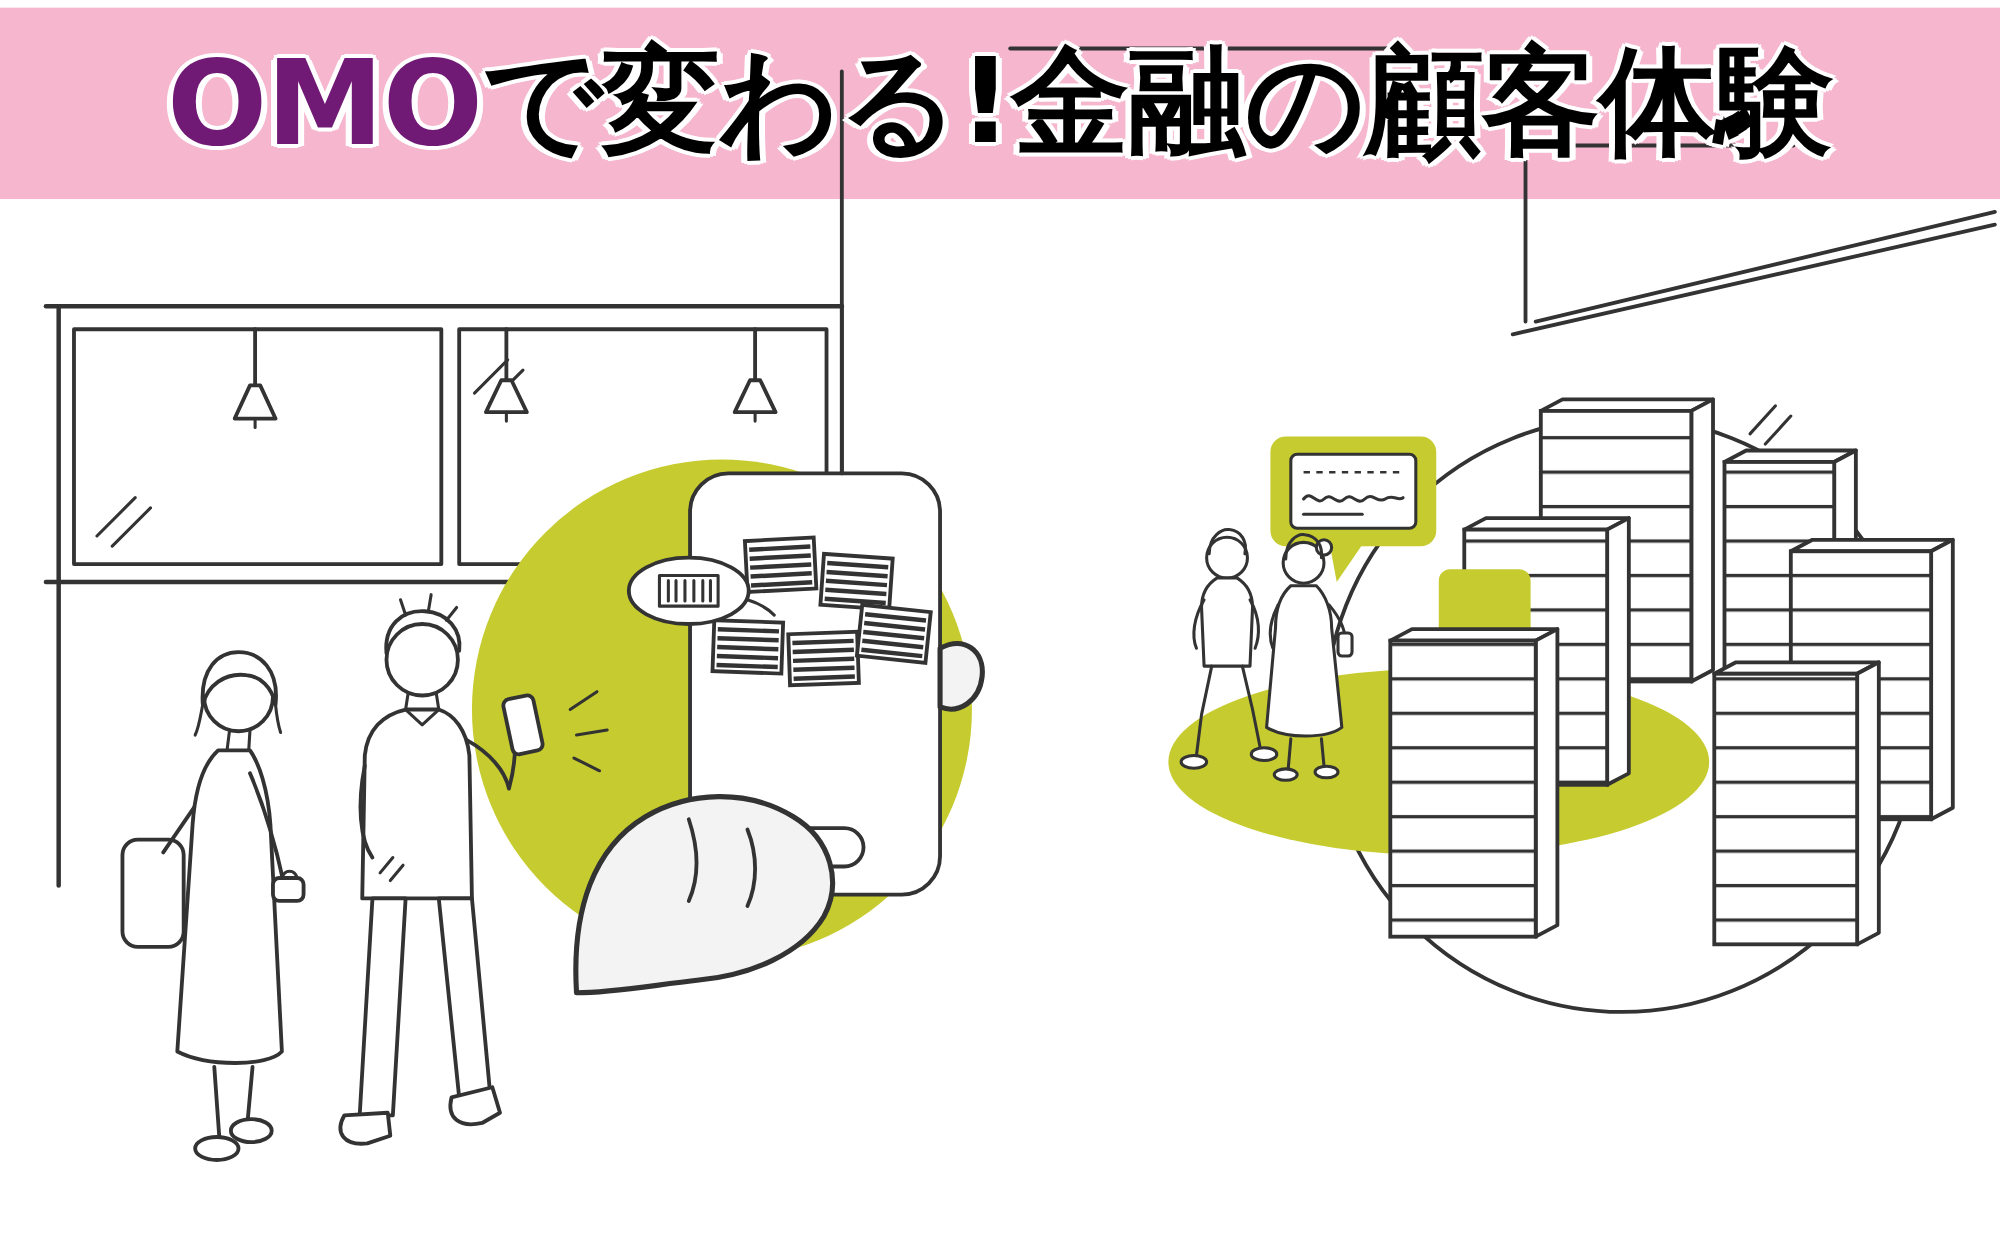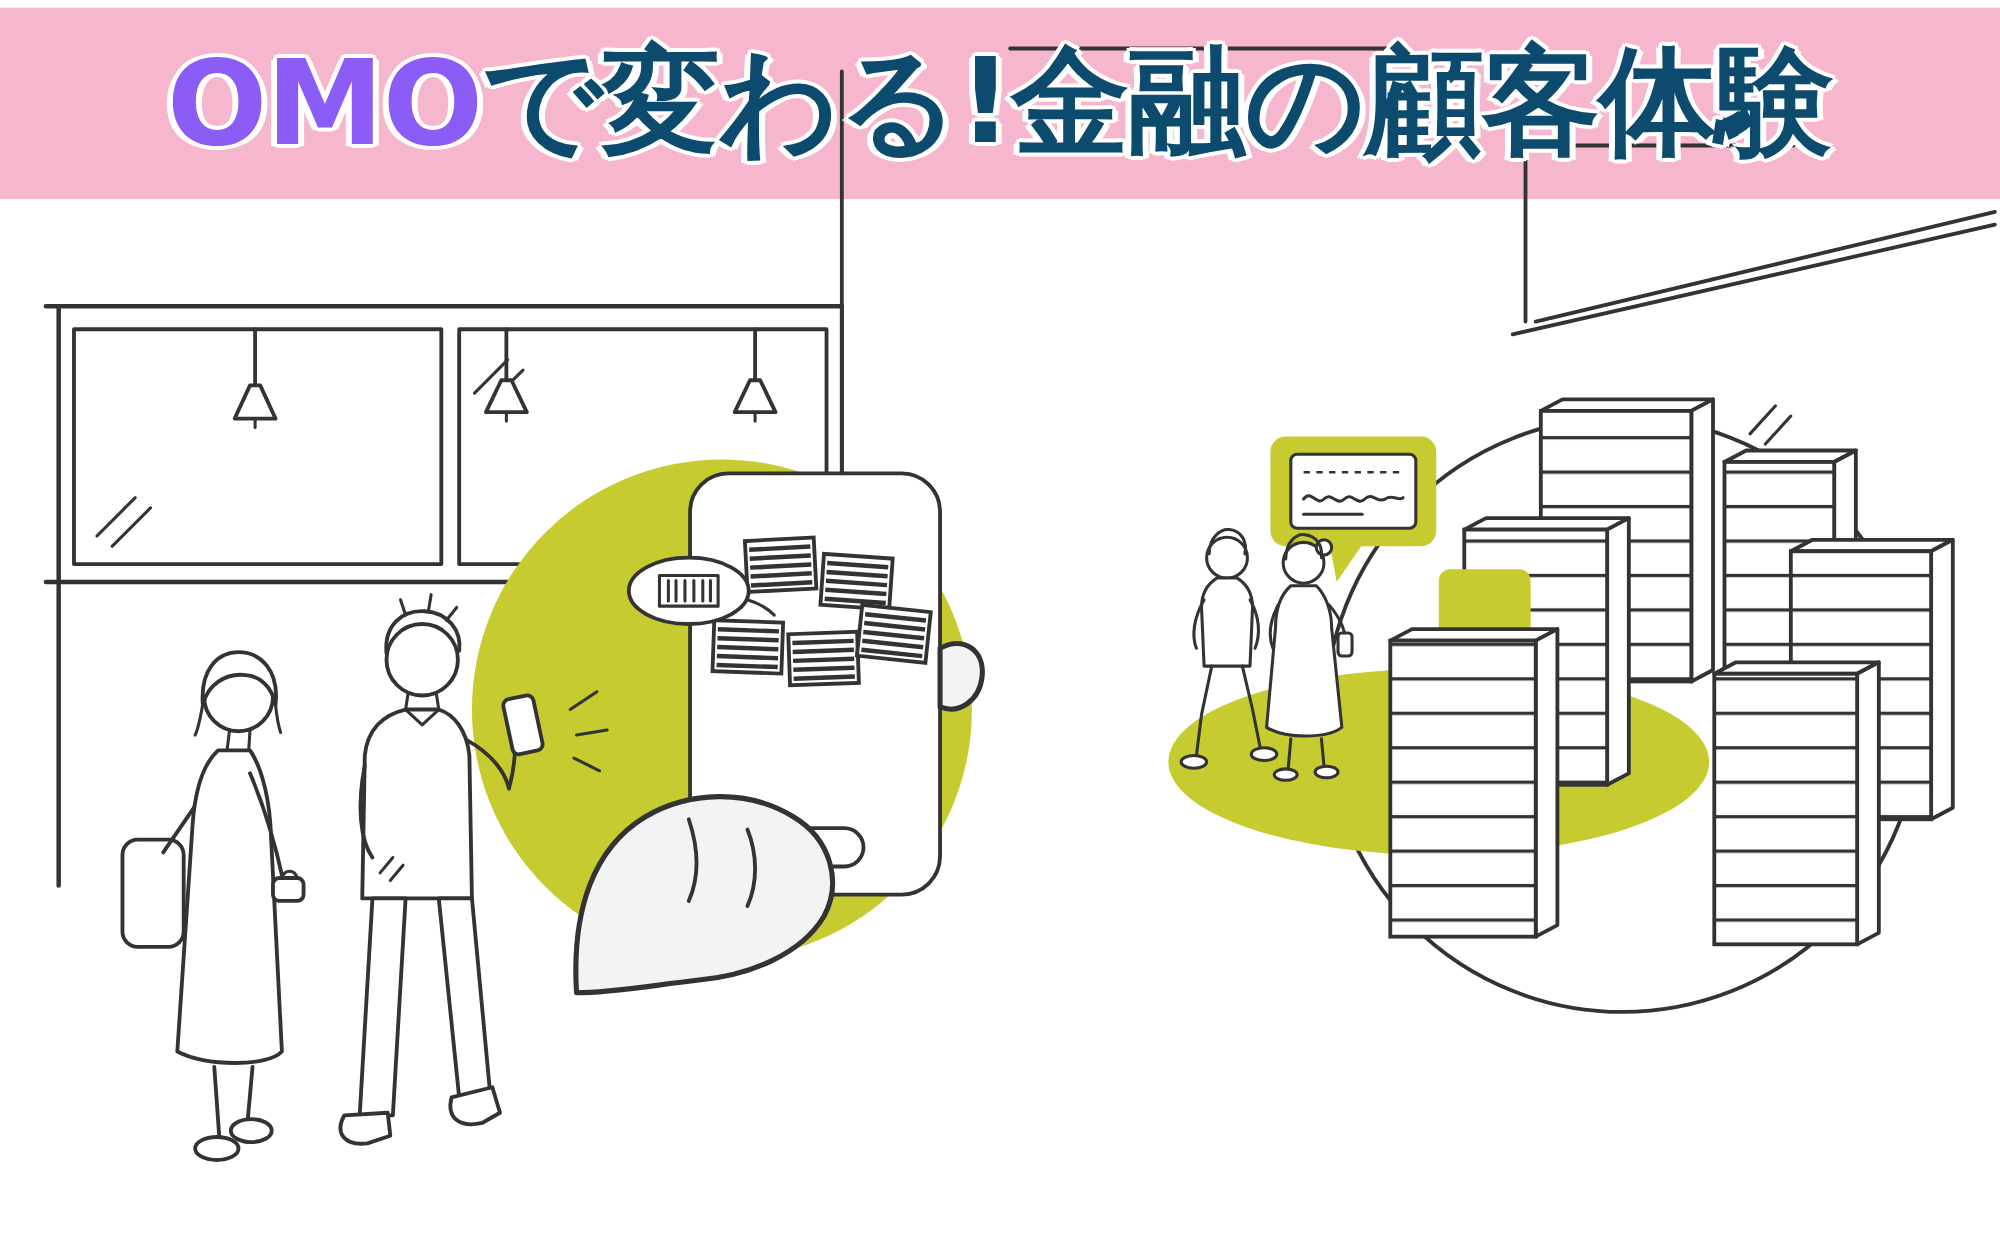--- a/index.html
+++ b/index.html
@@ -19,22 +19,22 @@
   }
   .title-bar .t{
     font-weight:900;
     font-size:118px;
     letter-spacing:-1px;
     text-shadow:
       4px 0 0 #fff,-4px 0 0 #fff,0 4px 0 #fff,0 -4px 0 #fff,
       3px 3px 0 #fff,-3px -3px 0 #fff,3px -3px 0 #fff,-3px 3px 0 #fff,
       6px 2px 0 #fff,-6px 2px 0 #fff;
   }
-  .t-omo{color:#8b5cf6;font-size:132px;letter-spacing:-3px;}
-  .t-rest{color:#0c4a6e;}
+  .t-omo{color:#701a75;font-size:132px;letter-spacing:-3px;}
+  .t-rest{color:#000000;}
   
   .s3{fill:none;stroke:#333;stroke-width:3;stroke-linecap:round;stroke-linejoin:round}
   .s35{fill:none;stroke:#333;stroke-width:3.5;stroke-linecap:round;stroke-linejoin:round}
   .s2{fill:none;stroke:#333;stroke-width:2.4;stroke-linecap:round;stroke-linejoin:round}
   .wf{fill:#fff;stroke:#333;stroke-width:3;stroke-linecap:round;stroke-linejoin:round}
   .wf2{fill:#fff;stroke:#333;stroke-width:2.4;stroke-linecap:round;stroke-linejoin:round}
   .gf{fill:#c6cc2f;stroke:none}
   .hand{fill:#f3f3f3;stroke:#333;stroke-width:4;stroke-linecap:round;stroke-linejoin:round}
   .dash{fill:none;stroke:#333;stroke-width:2;stroke-dasharray:5 5}
 </style>

